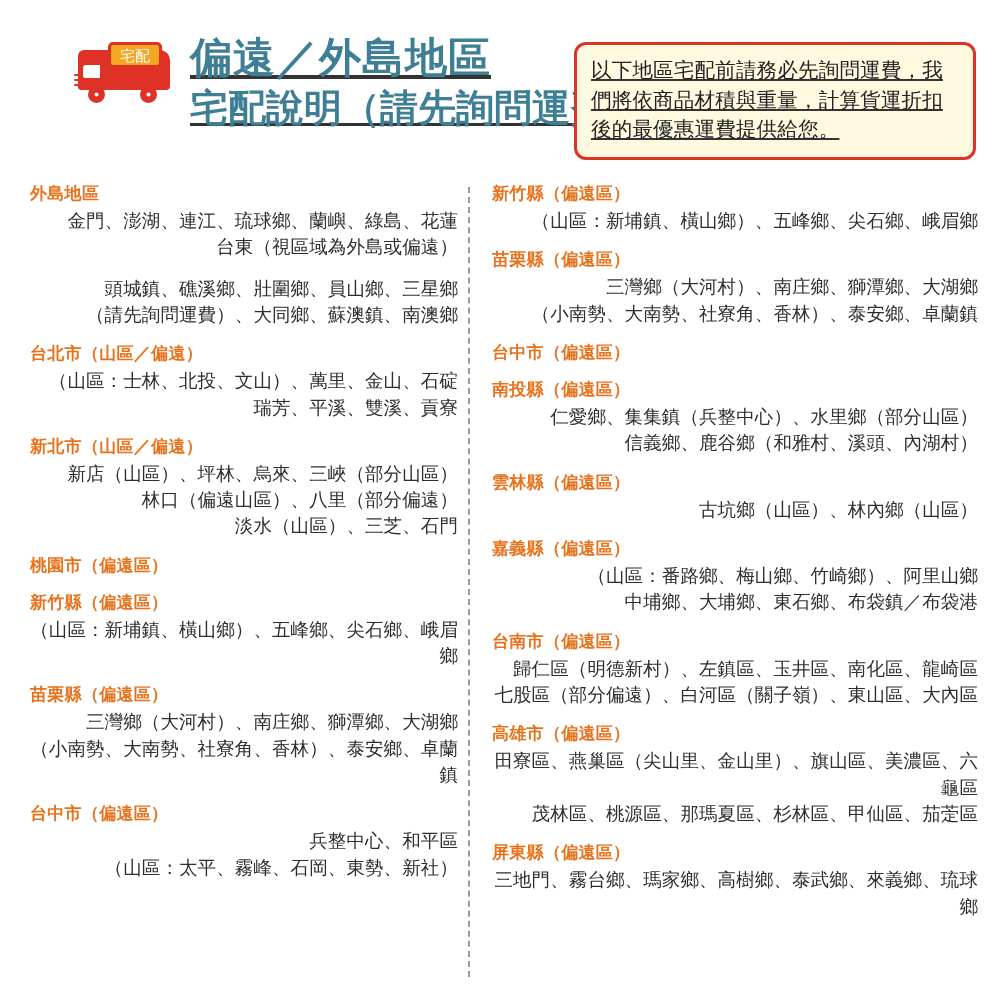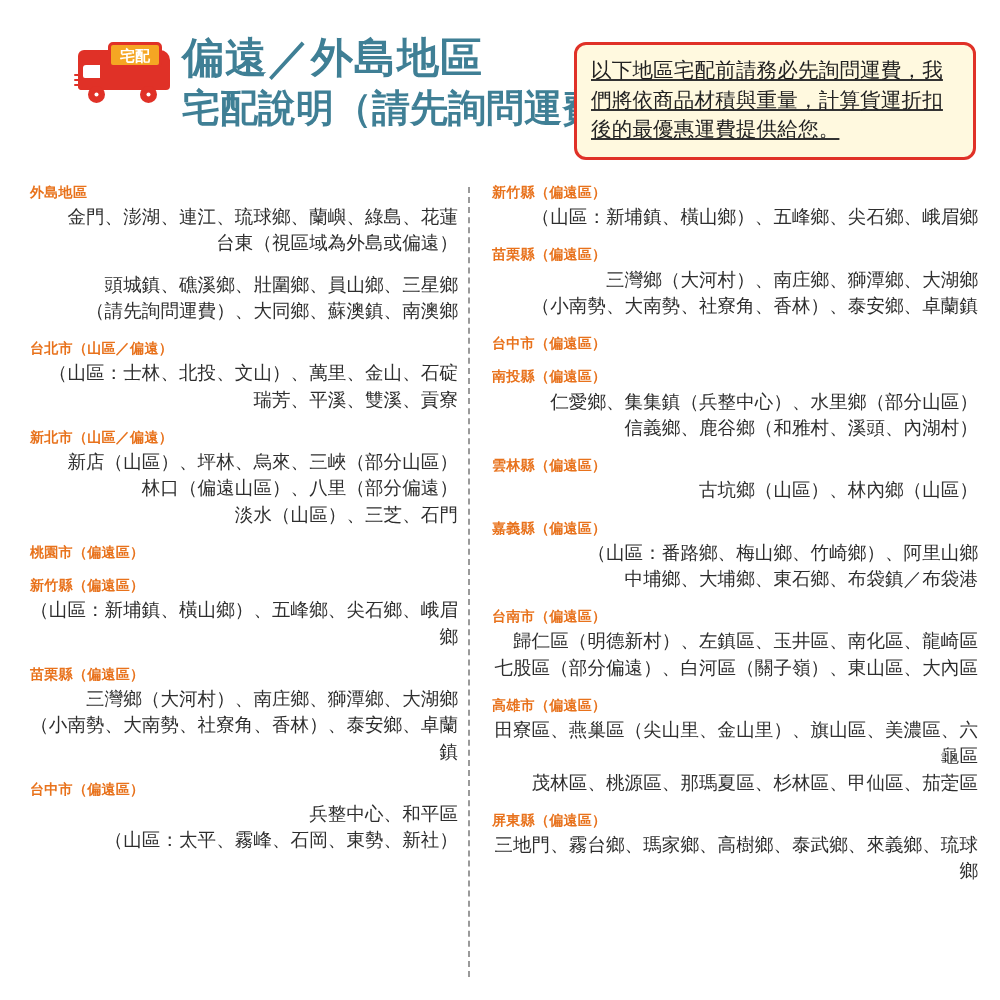--- a/index.html
+++ b/index.html
@@ -81,21 +81,21 @@
     border: 3px solid #e03127;
     border-radius: 5px;
     box-sizing: border-box;
     display: flex;
     align-items: center;
     justify-content: center;
   }
   .truck .box span {
     color: #ffffff;
     font-size: 15px;
-    font-weight: bold;
+    font-weight: normal;
     letter-spacing: 0px;
     line-height: 1;
   }
   .truck .wheel {
     position: absolute;
     top: 46px;
     width: 17px;
     height: 17px;
     border-radius: 50%;
     background: #e03127;
@@ -124,22 +124,23 @@
     height: 2px;
     background: #e03127;
     margin-bottom: 3px;
     border-radius: 1px;
   }
   .truck .lines i:nth-child(1) { width: 13px; }
   .truck .lines i:nth-child(2) { width: 9px; }
   .truck .lines i:nth-child(3) { width: 11px; }
 
   .title-block {
-    margin-left: 8px;
+    margin-left: 16px;
     padding-top: 0;
+    text-decoration: underline;
   }
   .title-line1 {
     color: #3f7f95;
     font-size: 42px;
     font-weight: bold;
     letter-spacing: 1px;
     line-height: 1.15;
     white-space: nowrap;
   }
   .title-line2 {
@@ -195,21 +196,21 @@
   .col-right {
     width: 520px;
     padding: 8px 12px 0 22px;
   }
 
   .group {
     margin-bottom: 15px;
   }
   .group-title {
     color: #e8721c;
-    font-size: 14px;
+    font-size: 17px;
     font-weight: bold;
     line-height: 1.3;
     margin-bottom: 3px;
     letter-spacing: 0.3px;
   }
   .group-line {
     color: #2e2e2e;
     font-size: 18.5px;
     line-height: 1.42;
     letter-spacing: 0.1px;

